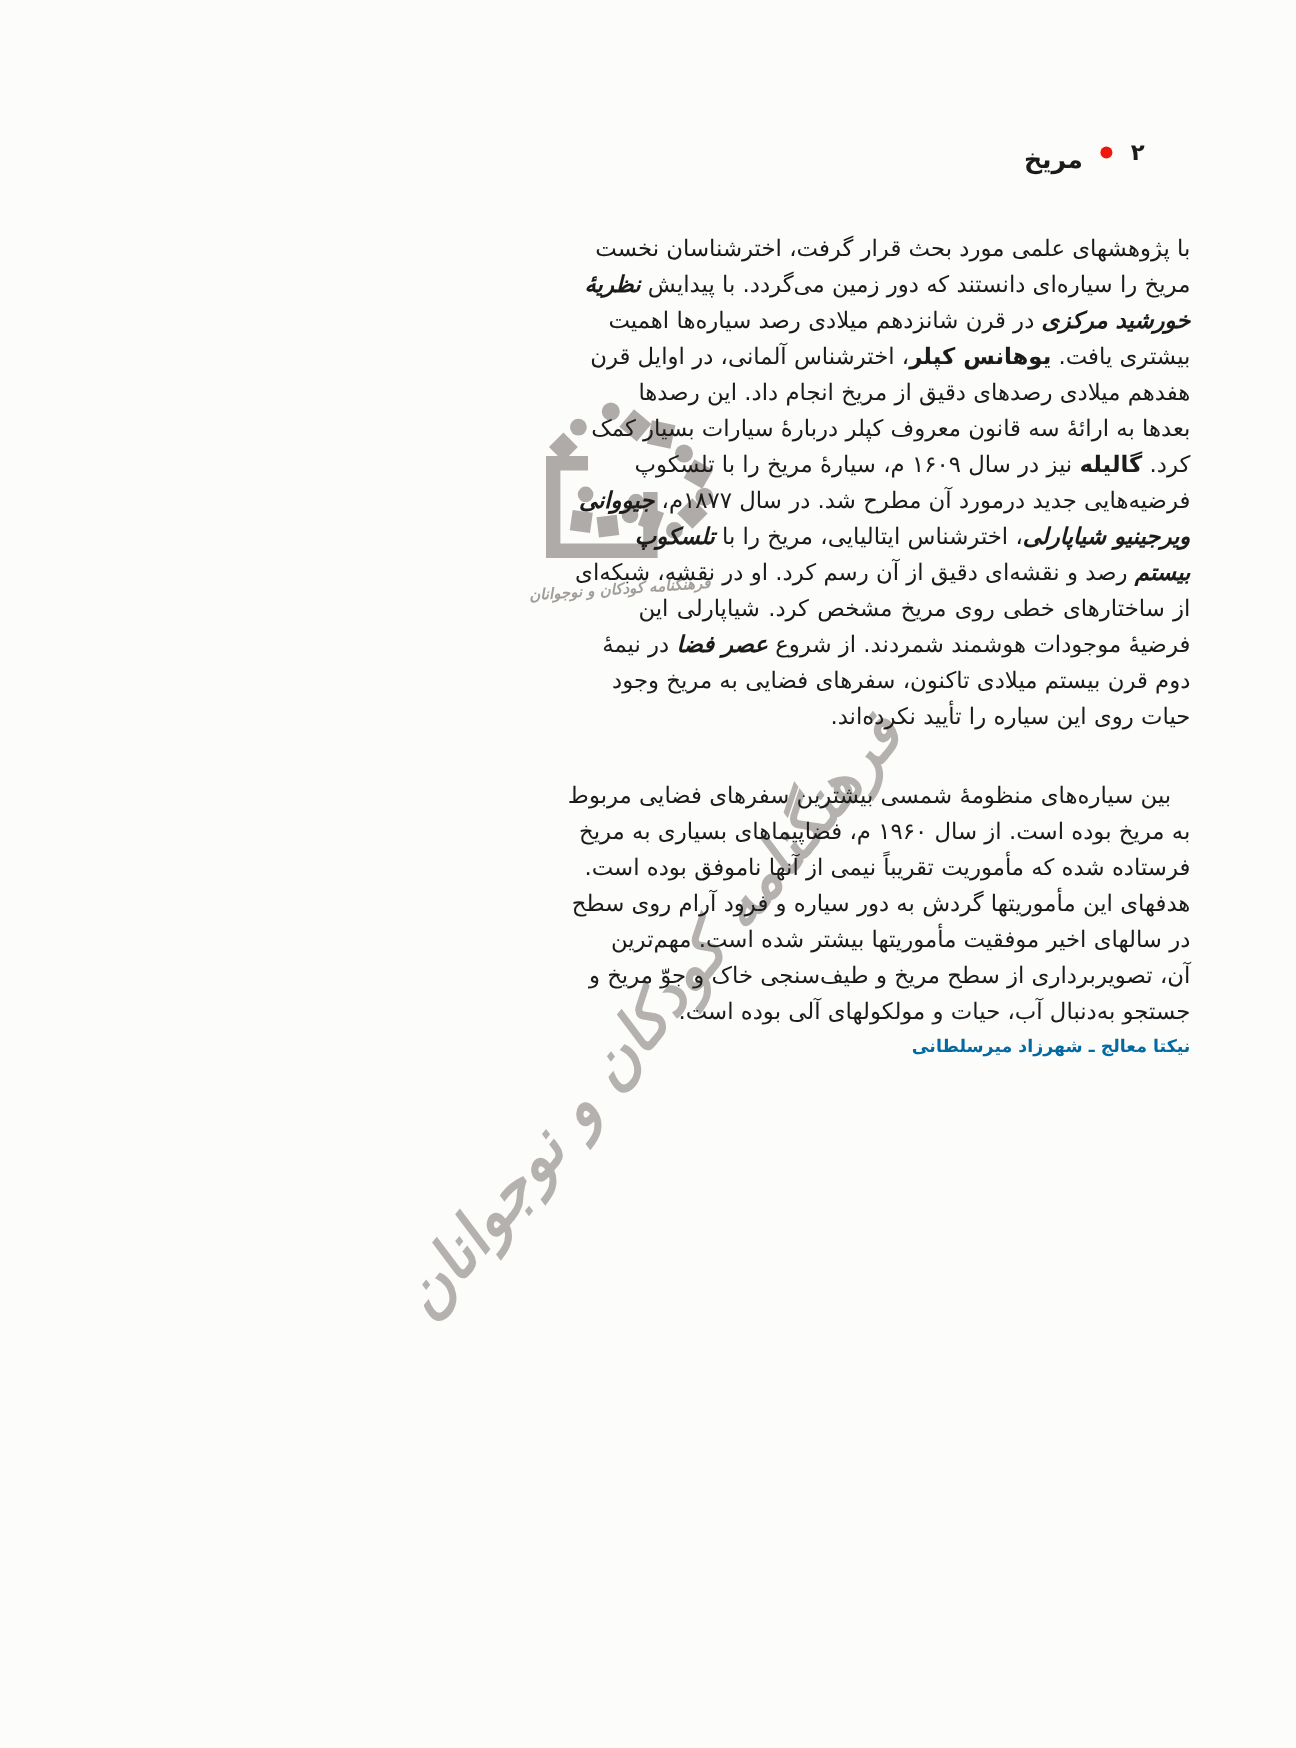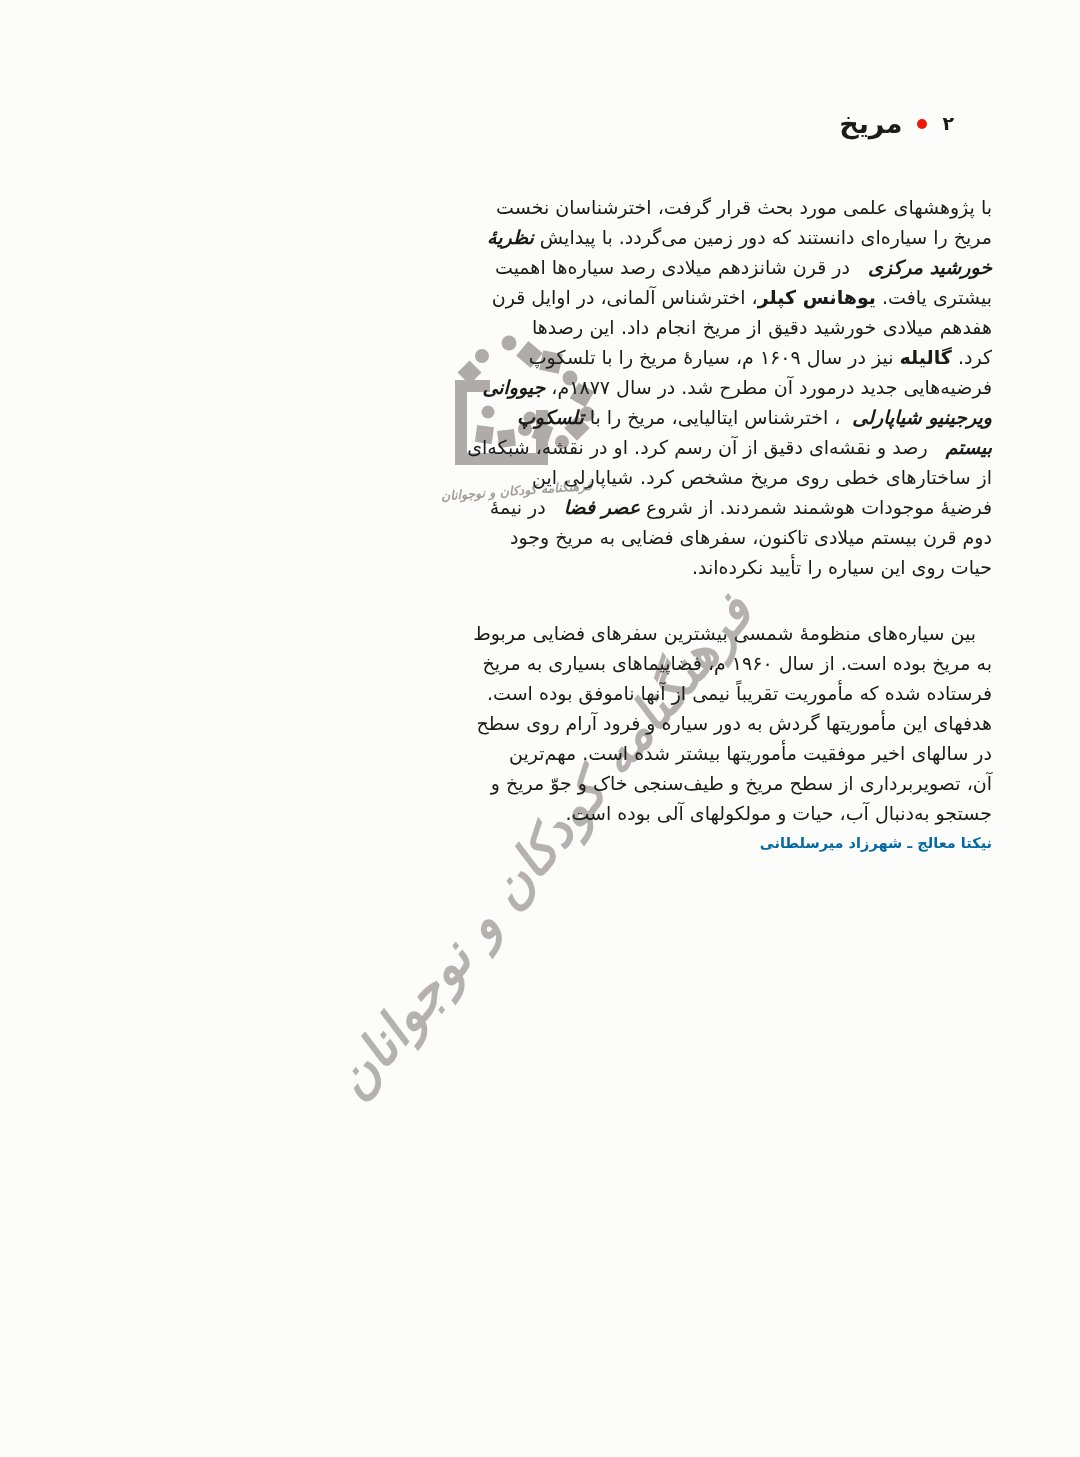--- a/index.html
+++ b/index.html
@@ -14,21 +14,21 @@
 
   
   .hdr{
     position:absolute;top:110px;right:126px;
     display:flex;flex-direction:row;align-items:center;
     direction:rtl;gap:12px;
     color:#1b1b1b;
   }
   .hdr .num{font-size:19px;font-weight:bold;line-height:1;}
   .hdr .dot{width:10px;height:10px;border-radius:50%;background:#ee170b;margin:0 3px;}
-  .hdr .ttl{font-size:27px;font-weight:bold;line-height:1;}
+  .hdr .ttl{font-size:21px;font-weight:bold;line-height:1;margin-top:13px;}
 
   
   .wm{position:absolute;z-index:0;pointer-events:none;}
   .wm-logo{left:448px;top:330px;width:170px;height:150px;opacity:.92;}
   .wm-caption{
     left:442px;top:483px;width:150px;
     font-size:12.5px;font-style:italic;font-weight:bold;
     color:#98948f;direction:rtl;text-align:right;
     transform:rotate(-4deg);white-space:nowrap;opacity:.9;
   }
@@ -49,21 +49,21 @@
     color:#1b1b1b;
     font-size:19px;line-height:30px;
   }
   .tline{
     height:30px;overflow:visible;white-space:nowrap;
     text-align:justify;text-align-last:justify;
   }
   .tline.para-end{text-align-last:right;}
   .tline.indent{padding-right:16px;margin-top:36px;}
   .tline .b{font-weight:bold;}
-  .tline .i{font-style:italic;margin-left:12px;}
+  .tline .i{font-style:italic;}
   .byline{
     margin-top:5px;
     font-size:14.5px;font-weight:bold;line-height:20px;
     text-align:right;padding-left:8px;
     color:#0369a1;
   }
 </style>
 </head>
 <body>
 
@@ -104,21 +104,22 @@
 
   <div class="wm wm-diagonal">فرهنگنامه کودکان و نوجوانان</div>
 
   <div class="article">
 
     <div>
         <div class="tline"><span>با پژوهشهای علمی مورد بحث قرار گرفت، اخترشناسان نخست</span></div>
         <div class="tline"><span>مریخ را سیاره‌ای دانستند که دور زمین می‌گردد. با پیدایش </span><span class="b i">نظریهٔ</span></div>
         <div class="tline"><span class="b i">خورشید مرکزی</span><span> در قرن شانزدهم میلادی رصد سیاره‌ها اهمیت</span></div>
         <div class="tline"><span>بیشتری یافت. </span><span class="b">یوهانس کپلر</span><span>، اخترشناس آلمانی، در اوایل قرن</span></div>
-        <div class="tline"><span>هفدهم میلادی خورشید دقیق از مریخ انجام داد. این رصدها</span></div>
+        <div class="tline"><span>هفدهم میلادی رصدهای دقیق از مریخ انجام داد. این رصدها</span></div>
+        <div class="tline"><span>بعدها به ارائهٔ سه قانون معروف کپلر دربارهٔ سیارات بسیار کمک</span></div>
         <div class="tline"><span>کرد. </span><span class="b">گالیله</span><span> نیز در سال ۱۶۰۹ م، سیارهٔ مریخ را با تلسکوپ</span></div>
         <div class="tline"><span>فرضیه‌هایی جدید درمورد آن مطرح شد. در سال ۱۸۷۷م، </span><span class="b i">جیووانی</span></div>
         <div class="tline"><span class="b i">ویرجینیو شیاپارلی</span><span>، اخترشناس ایتالیایی، مریخ را با </span><span class="b i">تلسکوپ</span></div>
         <div class="tline"><span class="b i">بیستم</span><span> رصد و نقشه‌ای دقیق از آن رسم کرد. او در نقشه، شبکه‌ای</span></div>
         <div class="tline"><span>از ساختارهای خطی روی مریخ مشخص کرد. شیاپارلی این</span></div>
         <div class="tline"><span>فرضیهٔ موجودات هوشمند شمردند. از شروع </span><span class="b i">عصر فضا</span><span> در نیمهٔ</span></div>
         <div class="tline"><span>دوم قرن بیستم میلادی تاکنون، سفرهای فضایی به مریخ وجود</span></div>
         <div class="tline para-end"><span>حیات روی این سیاره را تأیید نکرده‌اند.</span></div>
       </div>
       <div>

